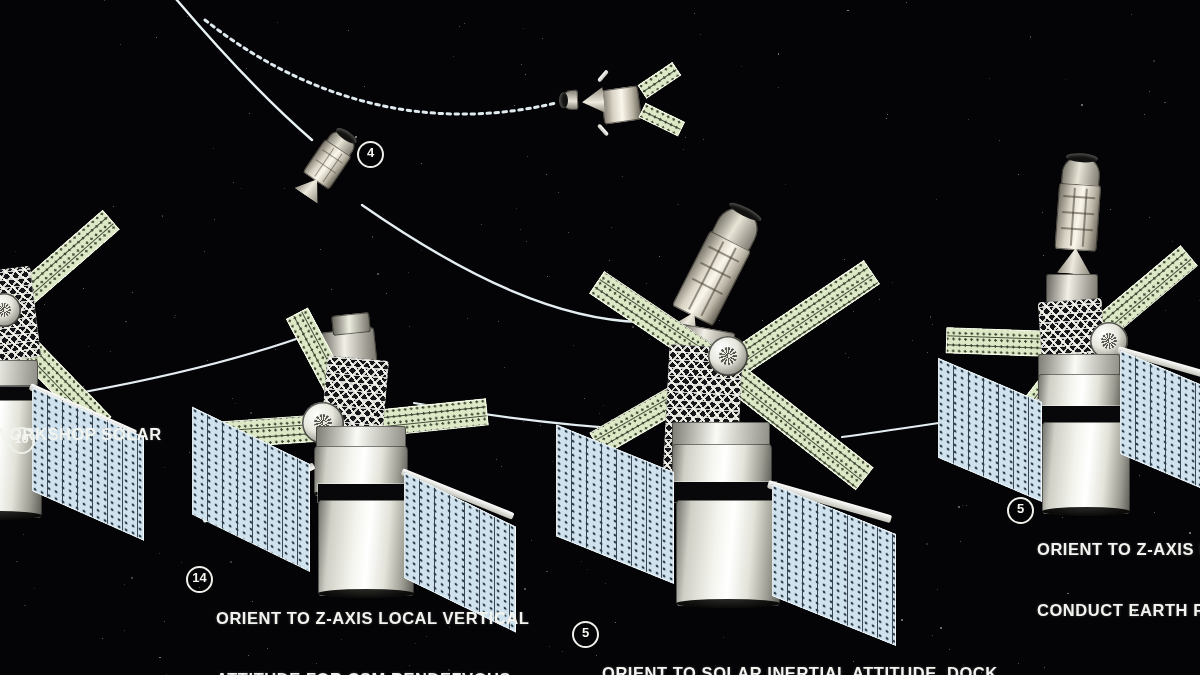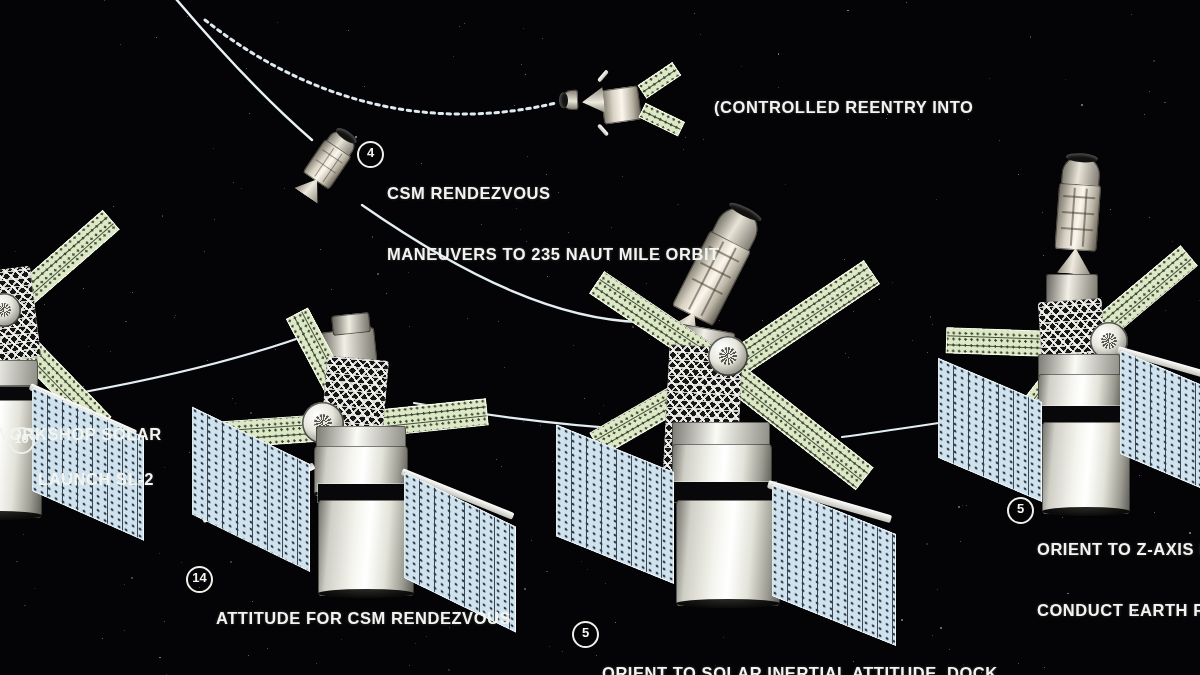--- a/index.html
+++ b/index.html
@@ -484,40 +484,33 @@
     <div class="sm" style="left:46px;top:26px;width:38px;height:34px;transform:rotate(-8deg);"></div>
     <div class="cm" style="left:24px;top:28px;width:26px;height:22px;transform:rotate(-96deg);"></div>
     <div class="nozzle" style="left:4px;top:30px;width:20px;height:16px;transform:rotate(-92deg);"></div>
     <div class="atm" style="left:86px;top:22px;width:42px;height:16px;transform:rotate(-34deg);"></div>
     <div class="atm" style="left:86px;top:40px;width:44px;height:16px;transform:rotate(26deg);"></div>
     <div class="wingbar" style="left:40px;top:12px;width:14px;height:4px;transform:rotate(-50deg);"></div>
     <div class="wingbar" style="left:40px;top:66px;width:14px;height:4px;transform:rotate(48deg);"></div>
   </div>
 
   <div class="caption" style="left:714px;top:57px;font-size:16.5px;">
-    <span class="ln">(CONTROLLED REENTRY INTO</span>
   </div>
 
   <div class="num" style="left:357px;top:141px;">4</div>
-  <div class="caption" style="left:387px;top:143px;font-size:16.5px;">
-    <span class="ln">CSM RENDEZVOUS</span>
-    <span class="ln">MANEUVERS TO 235 NAUT MILE ORBIT</span>
-  </div>
 
   <div class="caption" style="left:-7px;top:384px;font-size:16.5px;">
     <span class="ln">WORKSHOP SOLAR</span>
   </div>
 
   <div class="num" style="left:8px;top:427px;">10</div>
-  <div class="caption" style="left:38px;top:429px;font-size:16.5px;">
-    <span class="ln">LAUNCH SL-2</span>
-  </div>
 
   <div class="num" style="left:186px;top:566px;">14</div>
   <div class="caption" style="left:216px;top:568px;font-size:16.5px;">
+    <span class="ln">ORIENT TO Z-AXIS LOCAL VERTICAL</span>
     <span class="ln">ATTITUDE FOR CSM RENDEZVOUS</span>
   </div>
 
   <div class="num" style="left:572px;top:621px;">5</div>
   <div class="caption" style="left:602px;top:623px;font-size:16.5px;">
     <span class="ln">ORIENT TO SOLAR INERTIAL ATTITUDE, DOCK</span>
     
   </div>
 
   <div class="num" style="left:1007px;top:497px;">5</div>

